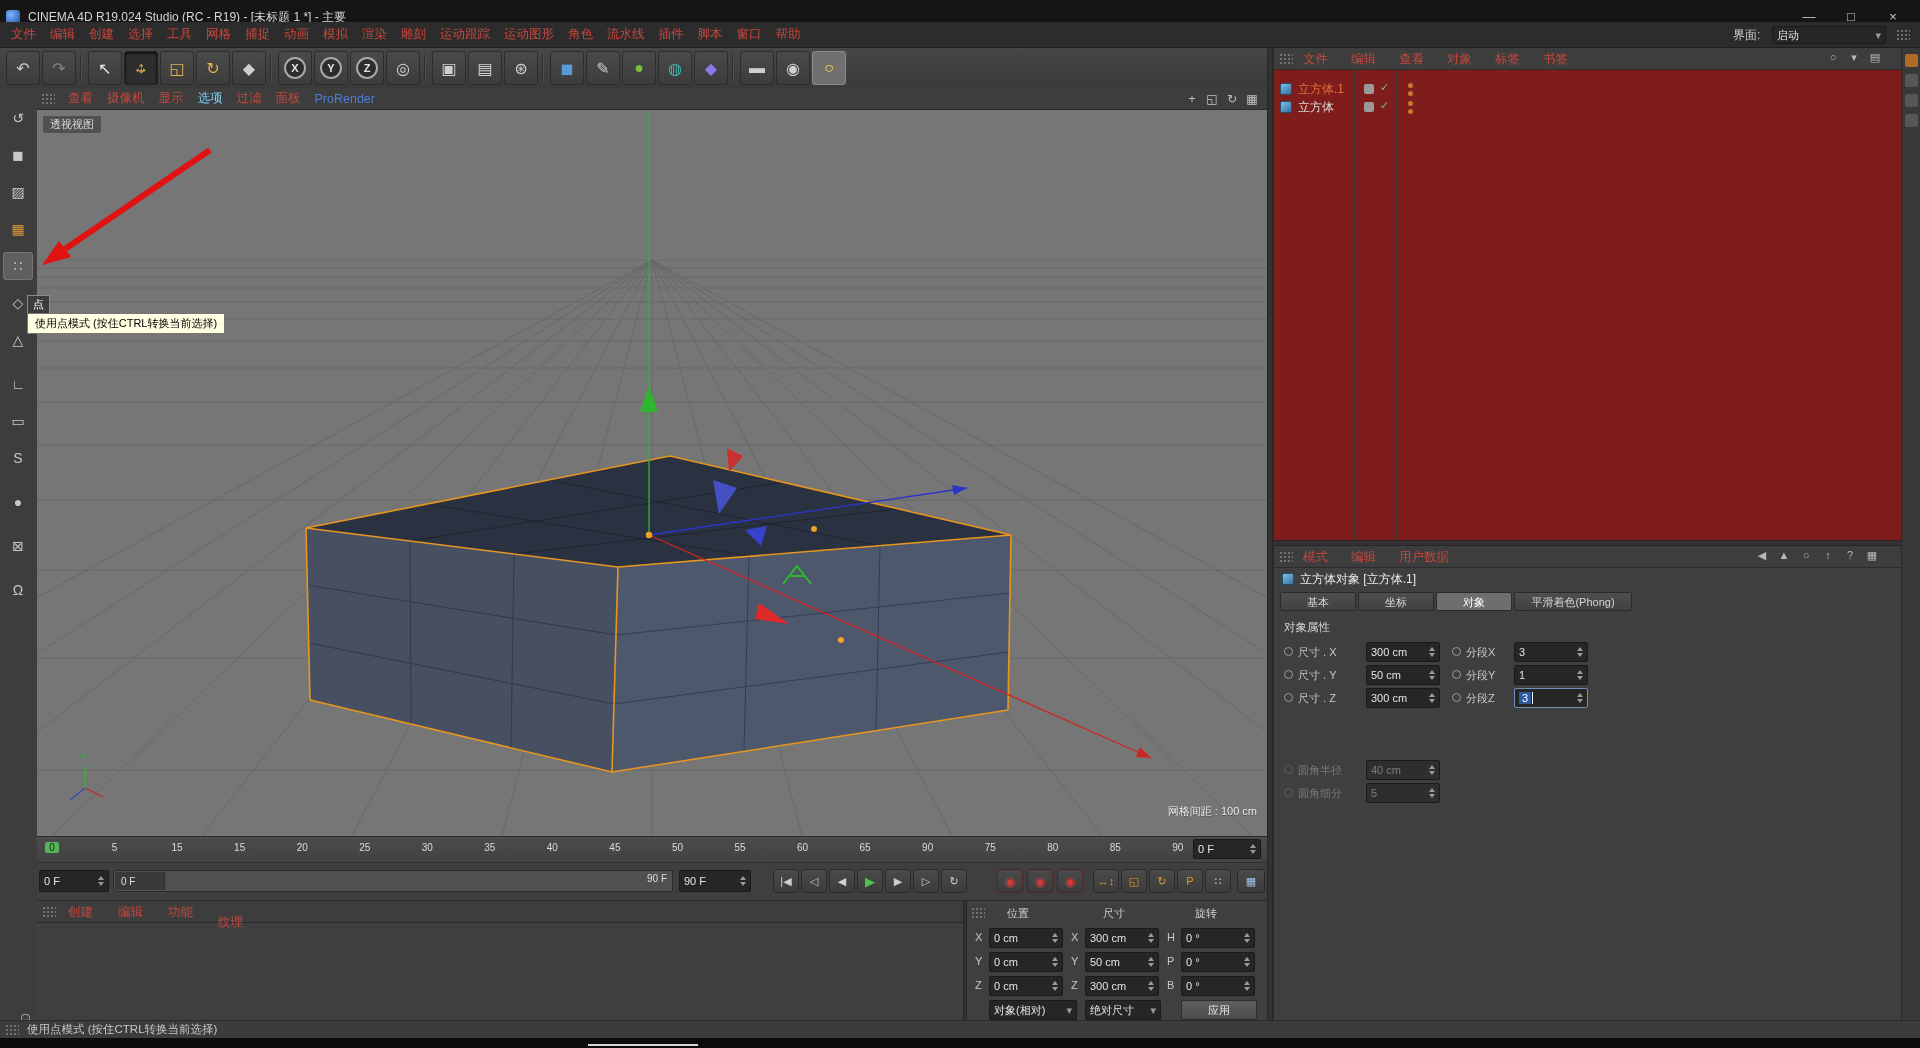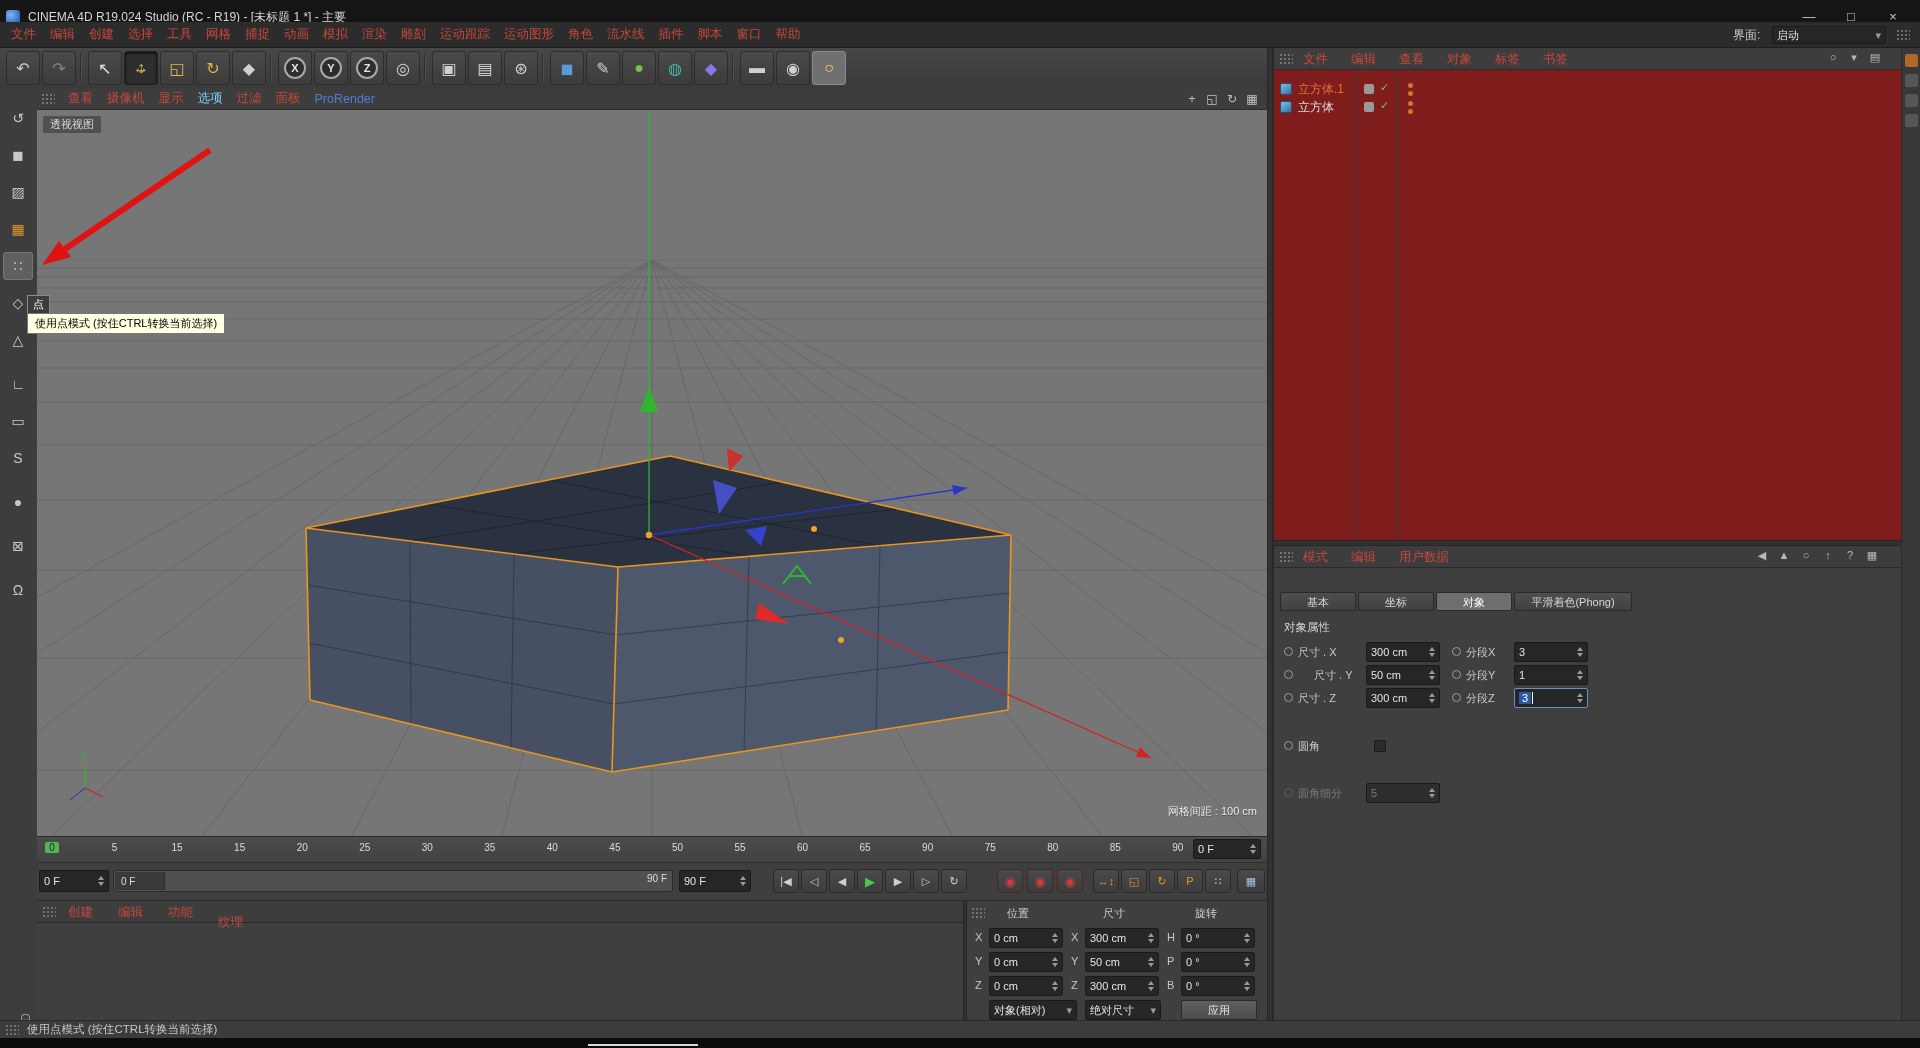--- a/index.html
+++ b/index.html
@@ -535,20 +535,24 @@
       <span class="menu-item abs" style="left:22px;top:1px">模式</span>
       <span class="menu-item abs" style="left:70px;top:1px">编辑</span>
       <span class="menu-item abs" style="left:118px;top:1px">用户数据</span>
       <span class="amicon" style="left:480px">◀</span>
       <span class="amicon" style="left:502px">▲</span>
       <span class="amicon" style="left:524px">○</span>
       <span class="amicon" style="left:546px">↑</span>
       <span class="amicon" style="left:568px">?</span>
       <span class="amicon" style="left:590px">▦</span>
     </div>
+    <div class="abs" style="left:0;top:520px;width:628px;height:22px;display:flex;align-items:center">
+      <span class="cubeicon" style="margin-left:8px"></span>
+      <span style="color:#ebebeb;font-size:12px">立方体对象 [立方体.1]</span>
+    </div>
     <div class="tab" style="left:6px;top:544px;width:76px">基本</div>
     <div class="tab" style="left:84px;top:544px;width:76px">坐标</div>
     <div class="tab active" style="left:162px;top:544px;width:76px">对象</div>
     <div class="tab" style="left:240px;top:544px;width:118px">平滑着色(Phong)</div>
     <div class="abs" style="left:10px;top:572px;color:#d2d2d2;font-size:11.5px">对象属性</div>
 
     <div class="arow" style="top:594px">
       <span class="rad" style="left:10px"></span>
       <span class="alabel" style="left:24px">尺寸 . X</span>
       <div class="fld" style="left:92px;top:0;width:74px">
@@ -563,21 +567,21 @@
       <div class="fld" style="left:240px;top:0;width:74px">
           <span class="v">3</span>
           <span class="sp">
             <i class="u"></i>
             <i class="d"></i>
           </span>
         </div>
     </div>
     <div class="arow" style="top:617px">
       <span class="rad" style="left:10px"></span>
-      <span class="alabel" style="left:40px">尺寸 . Y</span>
+      <span class="alabel" style="left:24px">尺寸 . Y</span>
       <div class="fld" style="left:92px;top:0;width:74px">
           <span class="v">50 cm</span>
           <span class="sp">
             <i class="u"></i>
             <i class="d"></i>
           </span>
         </div>
       <span class="rad" style="left:178px"></span>
       <span class="alabel" style="left:192px">分段Y</span>
       <div class="fld" style="left:240px;top:0;width:74px">
@@ -603,24 +607,30 @@
       <div class="fld focus" style="left:240px;top:0;width:74px">
         <span class="selv">3</span>
         <span class="caretline"></span>
         <span class="v"></span>
           <span class="sp">
             <i class="u"></i>
             <i class="d"></i>
           </span>
       </div>
     </div>
-    <div class="arow" style="top:688px">
-      <span class="rad" style="left:10px"></span>
-      <span class="alabel" style="left:24px">圆角</span>
-      <span class="cb" style="left:100px"></span>
+    <div class="arow" style="top:712px">
+      <span class="rad dis" style="left:10px"></span>
+      <span class="alabel dis" style="left:24px">圆角半径</span>
+      <div class="fld dis" style="left:92px;top:0;width:74px">
+          <span class="v">40 cm</span>
+          <span class="sp">
+            <i class="u"></i>
+            <i class="d"></i>
+          </span>
+        </div>
     </div>
     <div class="arow" style="top:735px">
       <span class="rad dis" style="left:10px"></span>
       <span class="alabel dis" style="left:24px">圆角细分</span>
       <div class="fld dis" style="left:92px;top:0;width:74px">
           <span class="v">5</span>
           <span class="sp">
             <i class="u"></i>
             <i class="d"></i>
           </span>

